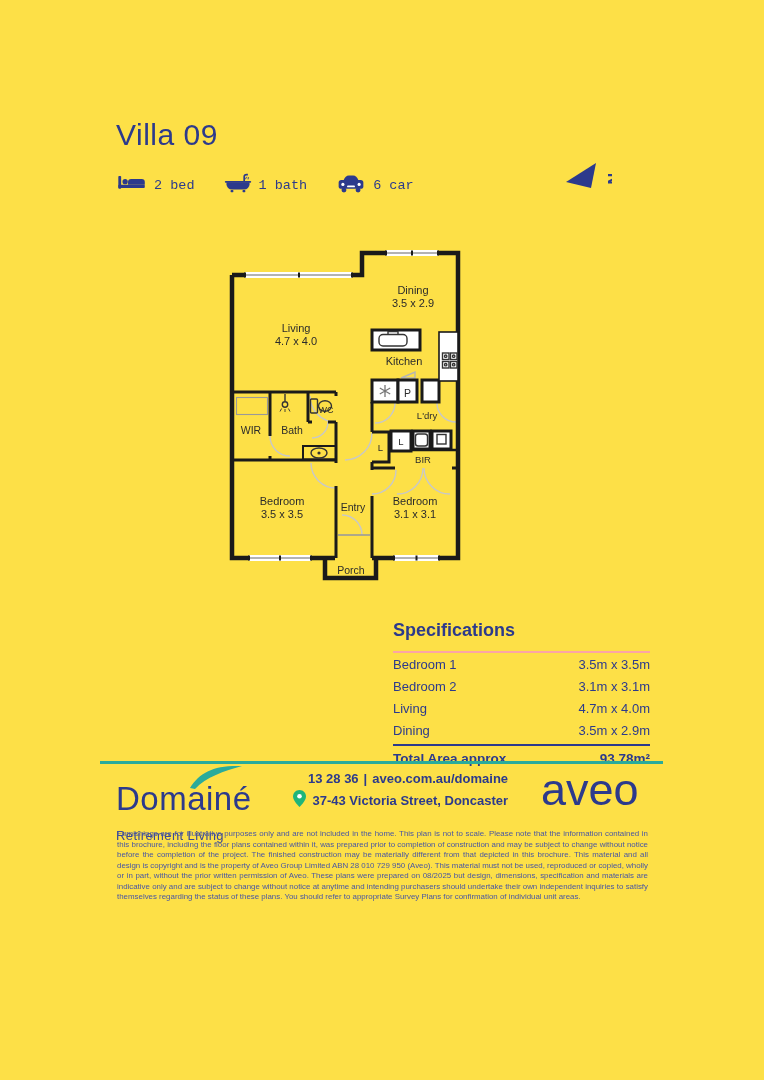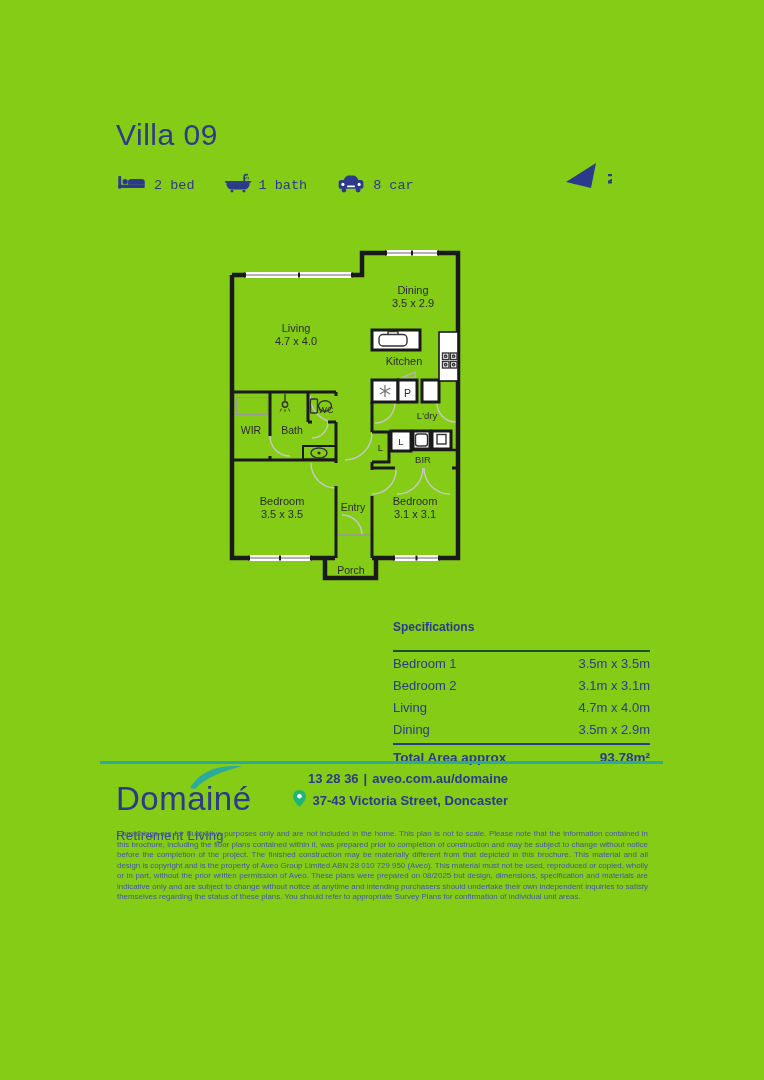--- a/index.html
+++ b/index.html
@@ -1,33 +1,33 @@
 <!DOCTYPE html>
 <html><head>
 <meta charset="utf-8">
 <style>
   html,body{margin:0;padding:0;background:#e8e8e8;}
-  .page{position:relative;width:764px;height:1080px;background:#84cc16;margin:0 auto;
+  .page{position:relative;width:764px;height:1080px;background:#fde047;margin:0 auto;
         font-family:"Liberation Sans",sans-serif;overflow:hidden;}
   .abs{position:absolute;}
 
   
   .title{left:116px;top:118px;font-size:30px;color:#2c3a8c;letter-spacing:.5px;}
   .amenities{left:117px;top:172px;display:flex;align-items:center;gap:9px;color:#2c3a8c;font-size:13.5px;font-family:Liberation Mono, monospace;}
   .amenity{display:flex;align-items:center;gap:7px;}
   .amenity + .amenity{margin-left:20px;}
   .north{left:564px;top:160px;}
 
   
   .plan{left:225px;top:248px;width:240px;height:340px;}
   .plan text{font-family:"Liberation Sans",sans-serif;fill:#2b2b2b;}
 
   
   .specs{left:393px;top:620px;width:257px;color:#2c3a8c;}
-  .specs-title{font-size:12px;font-weight:bold;padding-bottom:16px;border-bottom:2px solid #14532d;}
+  .specs-title{font-size:18px;font-weight:bold;padding-bottom:10px;border-bottom:2px solid #fca5a5;}
   .spec-row{display:flex;justify-content:space-between;font-size:13px;padding:3.6px 0;}
   .spec-row:first-of-type{padding-top:5px;}
   .spec-total{display:flex;justify-content:space-between;font-size:13.5px;font-weight:bold;
               border-top:2px solid #2c3a8c;margin-top:2px;padding-top:5px;gap:28px;}
 
   
   .rule{left:100px;top:761px;width:563px;height:3px;background:#2aab9b;}
   .brand{left:116px;top:780px;color:#2c3a8c;}
   .brand-name{font-size:33px;letter-spacing:.5px;}
   .brand-sub{font-size:13px;letter-spacing:.4px;margin-top:10px;color:#3a4897;}
@@ -85,21 +85,21 @@
             <path d="M8.5,8 q2.2,-5.5 6,-5.5 h5 q3.8,0 6,5.5 z"></path>
             <rect x="3" y="7.5" width="28" height="10" rx="3"></rect>
             <circle cx="9" cy="19" r="2.8"></circle>
             <circle cx="25" cy="19" r="2.8"></circle>
           </g>
           <circle cx="7.8" cy="12.5" r="1.8" fill="#ffffff"></circle>
           <circle cx="26.2" cy="12.5" r="1.8" fill="#ffffff"></circle>
           <rect x="12.5" y="13.8" width="9" height="2" fill="#ffffff" rx="1"></rect>
         </svg>
       </span>
-      <span>8 car</span>
+      <span>6 car</span>
     </div>
   </div>
 
   <div class="abs north">
     <svg width="48" height="40" viewBox="0 0 48 40">
       <polygon points="2,22 32,3 27,28" fill="#2c3a8c"></polygon>
       <text transform="translate(44,13) rotate(90)" font-size="16" font-weight="bold" fill="#2c3a8c" font-family="Liberation Sans,sans-serif">N</text>
     </svg>
   </div>
 
@@ -269,16 +269,17 @@
       <span>
         <svg width="13" height="17" viewBox="0 0 13 17">
           <path d="M6.5,0 C2.9,0 0,2.9 0,6.5 C0,11 6.5,17 6.5,17 C6.5,17 13,11 13,6.5 C13,2.9 10.1,0 6.5,0 Z" fill="#1fb57a"></path>
           <circle cx="6.5" cy="6.3" r="2.3" fill="#ffffff"></circle>
         </svg>
       </span>
       <span>37-43 Victoria Street, Doncaster</span>
     </div>
   </div>
 
+  <div class="abs aveo">aveo</div>
 
   <div class="abs disclaimer">Furnishings are for illustrative purposes only and are not included in the home. This plan is not to scale. Please note that the information contained in this brochure, including the floor plans contained within it, was prepared prior to completion of construction and may be subject to change without notice before the completion of the project. The finished construction may be materially different from that depicted in this brochure. This material and all design is copyright and is the property of Aveo Group Limited ABN 28 010 729 950 (Aveo). This material must not be used, reproduced or copied, wholly or in part, without the prior written permission of Aveo. These plans were prepared on 08/2025 but design, dimensions, specification and materials are indicative only and are subject to change without notice at anytime and intending purchasers should undertake their own independent inquiries to satisfy themselves regarding the status of these plans. You should refer to appropriate Survey Plans for confirmation of individual unit areas.</div>
 
 </div>
 
 </body></html>

